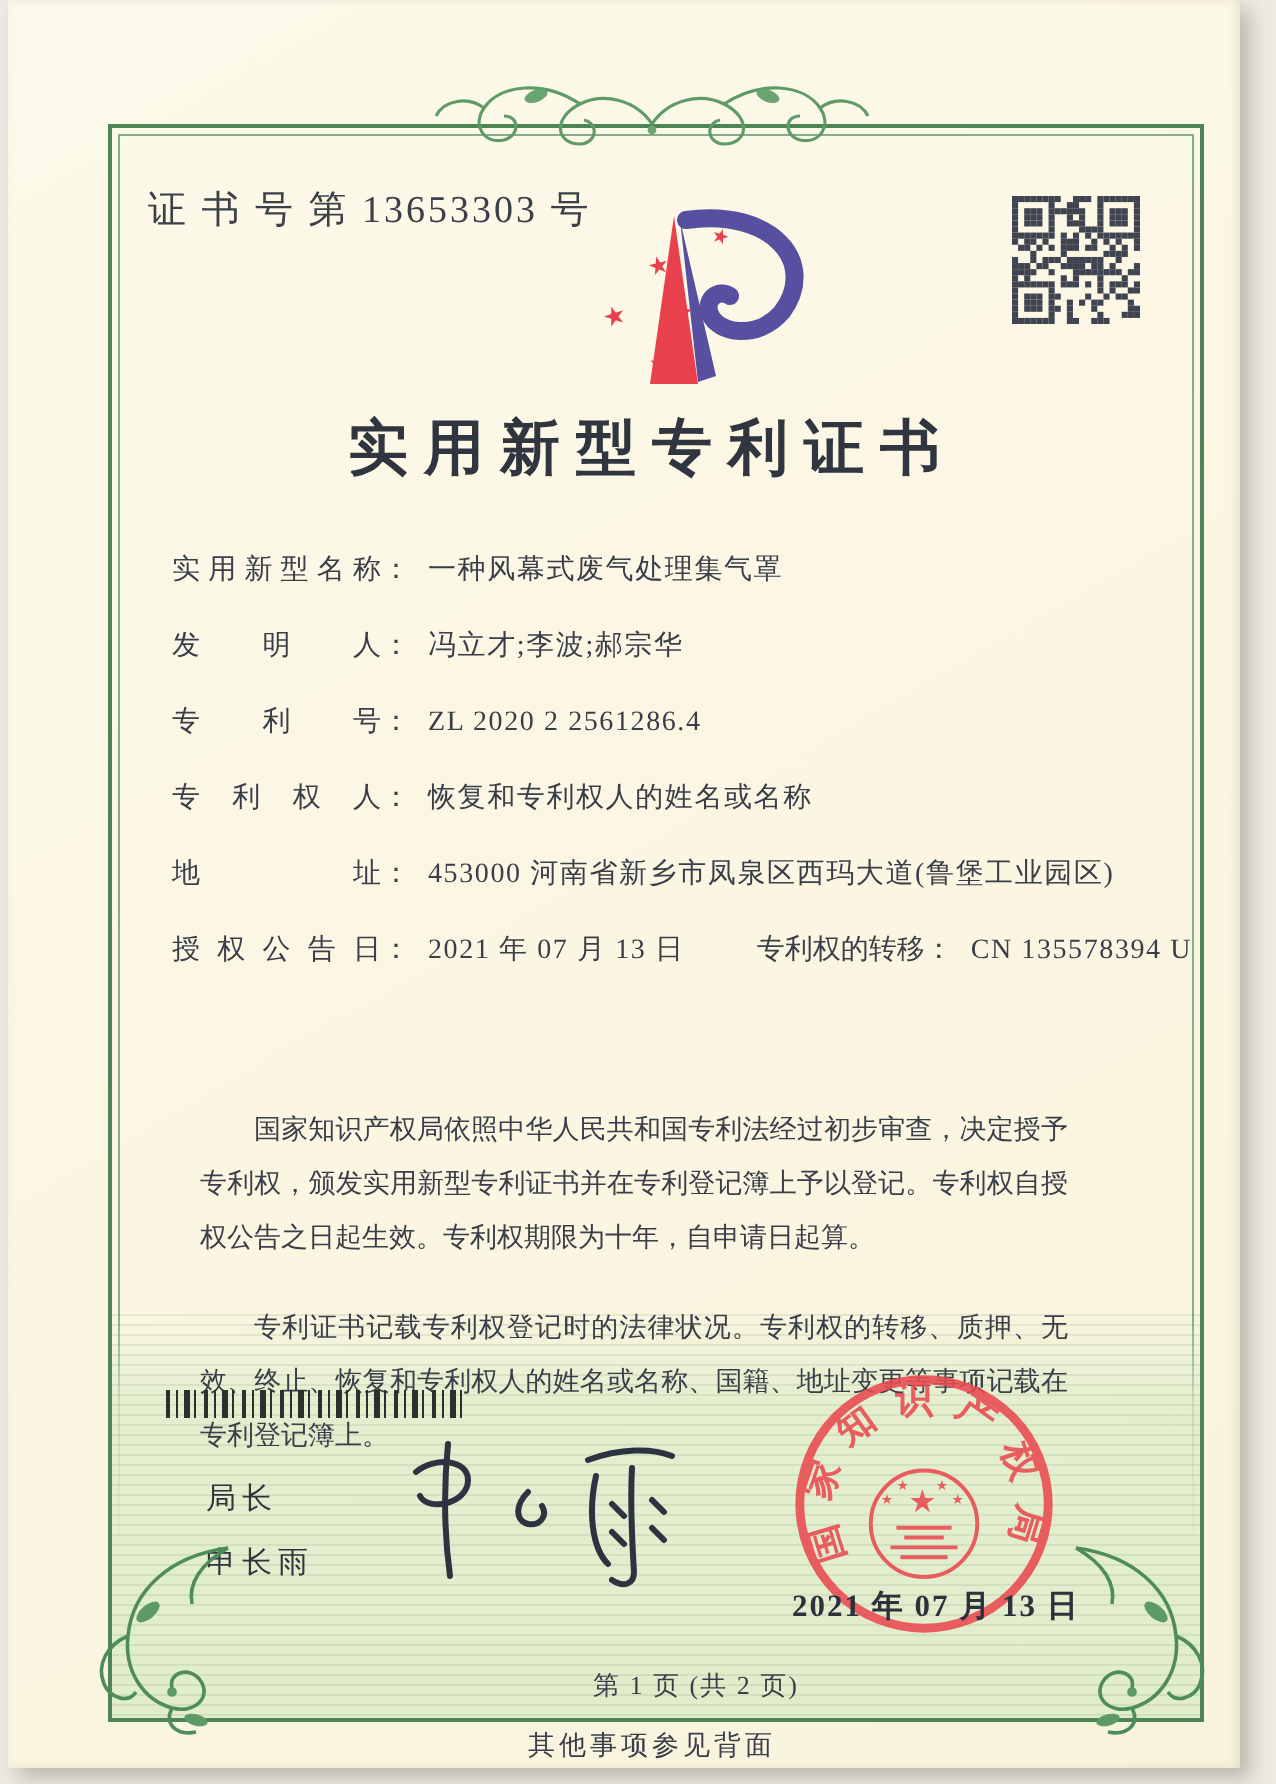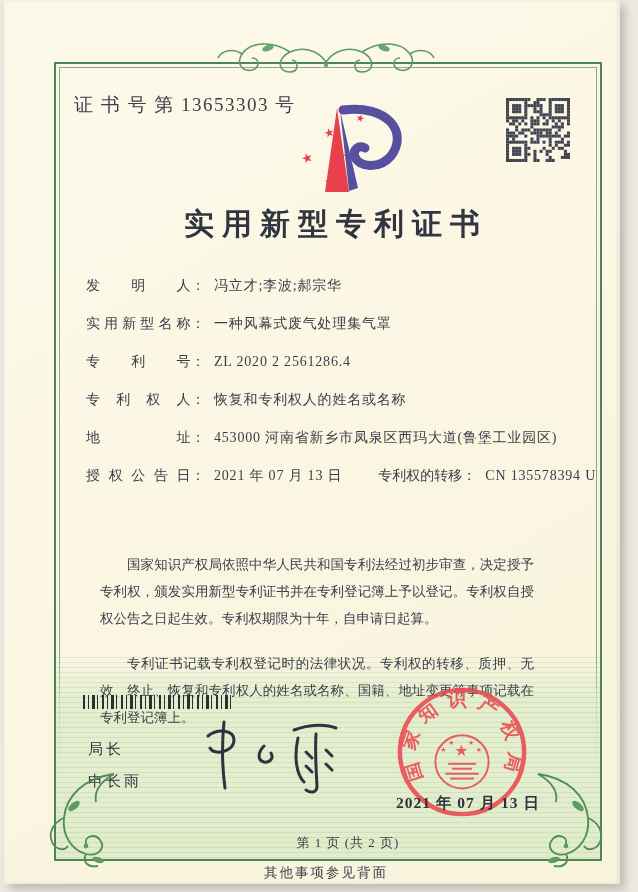--- a/index.html
+++ b/index.html
@@ -11,38 +11,38 @@
     border:2px solid #4e8557;}
   .frame-inner{position:absolute;left:3px;top:3px;right:3px;bottom:3px;
     border:1px solid #86ac89;}
   .green-band{position:absolute;left:0;right:0;bottom:0;height:202px;z-index:0;
     background:
       repeating-linear-gradient(180deg,rgba(120,160,110,.16) 0 1px,rgba(0,0,0,0) 1px 5px),
       linear-gradient(180deg,rgba(223,238,205,0) 0%,rgba(221,236,201,.75) 22%,#e3eecf 60%,#e0ecca 100%);}
   .cert-no{position:absolute;left:70px;top:92px;font-size:19px;letter-spacing:1.5px;color:#3c4049;z-index:2;}
   .logo{position:absolute;left:262px;top:100px;width:172px;height:108px;z-index:2;}
   .qr{position:absolute;left:502px;top:98px;width:64px;height:64px;z-index:2;}
-  .title{position:absolute;left:60px;top:204px;width:544px;text-align:center;
+  .title{position:absolute;left:50px;top:204px;width:544px;text-align:center;
     font-size:30px;font-weight:bold;letter-spacing:8px;color:#30353f;z-index:2;}
   .fields{position:absolute;left:82px;top:274px;width:452px;z-index:2;font-size:14px;color:#3a3e49;}
   .frow{margin-bottom:15px;line-height:23px;white-space:nowrap;}
   .flabel{display:inline-block;width:105px;text-align:justify;text-align-last:justify;letter-spacing:.5px;}
   .colon{margin-right:9px;}
   .fvalue{letter-spacing:.8px;}
   .grant-gap{display:inline-block;width:36px;}
   .paras{position:absolute;left:78px;top:533px;width:470px;z-index:2;
     font-size:13.5px;line-height:27px;color:#3a3e49;text-align:justify;}
   .paras p{margin:18px;text-indent:2em;}
   .barcode{position:absolute;left:79px;top:695px;width:151px;height:14px;z-index:2;
     background-image:repeating-linear-gradient(90deg,
       #2e2e2e 0 2px,rgba(0,0,0,0) 2px 5px,#2e2e2e 5px 6px,rgba(0,0,0,0) 6px 9px,
       #2e2e2e 9px 12px,rgba(0,0,0,0) 12px 14px,#2e2e2e 14px 15px,rgba(0,0,0,0) 15px 19px);}
   .director{position:absolute;left:84px;top:740px;z-index:2;
     font-family:"Liberation Sans","DejaVu Sans",sans-serif;font-size:15px;color:#2f333c;letter-spacing:3px;}
-  .director div{margin-bottom:13px;}
+  .director div{margin-bottom:13px;margin-left:15px;}
   .signature{position:absolute;left:190px;top:708px;width:160px;height:95px;z-index:2;}
   .seal{position:absolute;left:389px;top:683px;width:138px;height:138px;z-index:3;opacity:.88;}
   .seal-date{position:absolute;left:392px;top:793px;z-index:4;font-size:15.5px;font-weight:bold;
     letter-spacing:1px;color:#2c313b;white-space:nowrap;}
   .page-num{position:absolute;left:0;right:0;bottom:7px;text-align:center;
     font-size:13px;color:#3a3e49;letter-spacing:1px;z-index:2;padding-left:40px;}
   .back-note{position:absolute;left:50px;top:864px;width:544px;text-align:center;
     font-size:13.5px;color:#3a3e49;letter-spacing:2px;}
   .top-flourish{position:absolute;left:202px;top:32px;width:240px;height:48px;z-index:3;}
   .corner-flourish{position:absolute;width:84px;height:104px;z-index:3;}
@@ -354,24 +354,24 @@
         <rect x="39" y="60" width="3" height="3"></rect>
         <rect x="42" y="60" width="3" height="3"></rect>
         <rect x="45" y="60" width="3" height="3"></rect>
       </g>
   </svg>
 
   <div class="title">实用新型专利证书</div>
 
   <div class="fields">
     <div class="frow">
+      <span class="flabel">实用新型名称</span><span class="colon">：</span><span class="fvalue">一种风幕式废气处理集气罩</span>
+    </div>
+    <div class="frow">
       <span class="flabel">发明人</span><span class="colon">：</span><span class="fvalue">冯立才;李波;郝宗华</span>
-    </div>
-    <div class="frow">
-      <span class="flabel">实用新型名称</span><span class="colon">：</span><span class="fvalue">一种风幕式废气处理集气罩</span>
     </div>
     <div class="frow">
       <span class="flabel">专利号</span><span class="colon">：</span><span class="fvalue">ZL 2020 2 2561286.4</span>
     </div>
     <div class="frow">
       <span class="flabel">专利权人</span><span class="colon">：</span><span class="fvalue">恢复和专利权人的姓名或名称</span>
     </div>
     <div class="frow">
       <span class="flabel">地址</span><span class="colon">：</span><span class="fvalue">453000 河南省新乡市凤泉区西玛大道(鲁堡工业园区)</span>
     </div>

